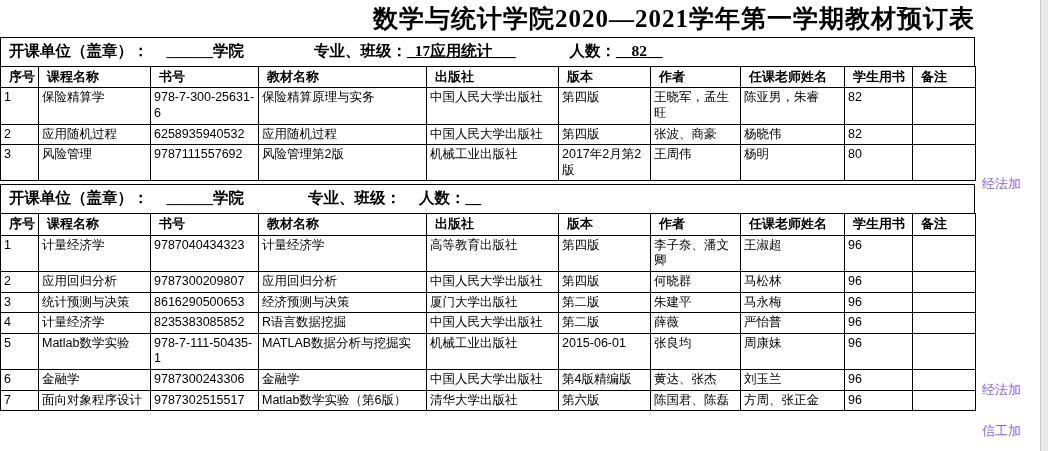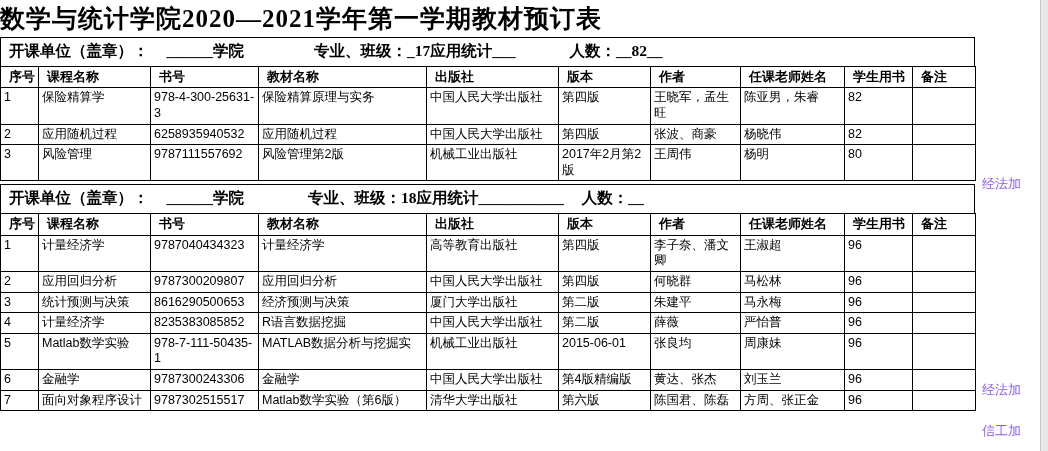--- a/index.html
+++ b/index.html
@@ -9,21 +9,21 @@
     font-family: "Liberation Sans", sans-serif;
   }
   #page {
     position: relative;
     width: 1048px;
     height: 451px;
     overflow: hidden;
     background: #ffffff;
   }
   .title {
-    text-align: left;
+    text-align: right;
     font-family: "Liberation Serif", serif;
     font-weight: bold;
     font-size: 25px;
     letter-spacing: 1px;
     padding-top: 2px;
     padding-bottom: 2px;
     width: 975px;
     box-sizing: border-box;
   }
   .hdr-line {
@@ -34,21 +34,21 @@
     font-family: "Liberation Serif", serif;
     font-weight: bold;
     font-size: 15.5px;
     padding: 3px 8px 4px 8px;
     white-space: nowrap;
     display: flex;
     align-items: baseline;
     text-align: right;
   }
   .hdr-line .seg { display: inline-block; }
-  .hdr-line .ul { }
+  .hdr-line .ul { text-decoration: underline; }
   table.grid {
     border-collapse: collapse;
     width: 975px;
     table-layout: fixed;
     font-family: "Liberation Sans", sans-serif;
   }
   table.grid td, table.grid th {
     border: 1px solid #000;
     font-size: 12.5px;
     padding: 2px 3px;
@@ -135,21 +135,21 @@
         <th>作者</th>
         <th>任课老师姓名</th>
         <th>学生用书</th>
         <th>备注</th>
       </tr>
     </thead>
     <tbody>
       <tr class="tall">
         <td>1</td>
         <td>保险精算学</td>
-        <td>978-4-300-25631-3</td>
+        <td>978-7-300-25631-6</td>
         <td>保险精算原理与实务</td>
         <td>中国人民大学出版社</td>
         <td>第四版</td>
         <td>王晓军，孟生旺</td>
         <td>陈亚男，朱睿</td>
         <td>82</td>
         <td></td>
       </tr>
       <tr>
         <td>2</td>
@@ -177,21 +177,20 @@
       </tr>
     </tbody>
   </table>
 
   <div class="spacer2"></div>
 
   <div class="hdr-line">
     <span class="seg">开课单位（盖章）：</span>
     <span class="seg" style="margin-left:18px">______学院</span>
     <span class="seg" style="margin-left:64px">专业、班级：</span>
-    <span class="seg ul">18应用统计___________</span>
     <span class="seg" style="margin-left:18px">人数：</span>
     <span class="seg ul">__</span>
   </div>
 
   <table class="grid tbl2">
     <colgroup>
       <col class="c0">
         <col class="c1">
         <col class="c2">
         <col class="c3">

